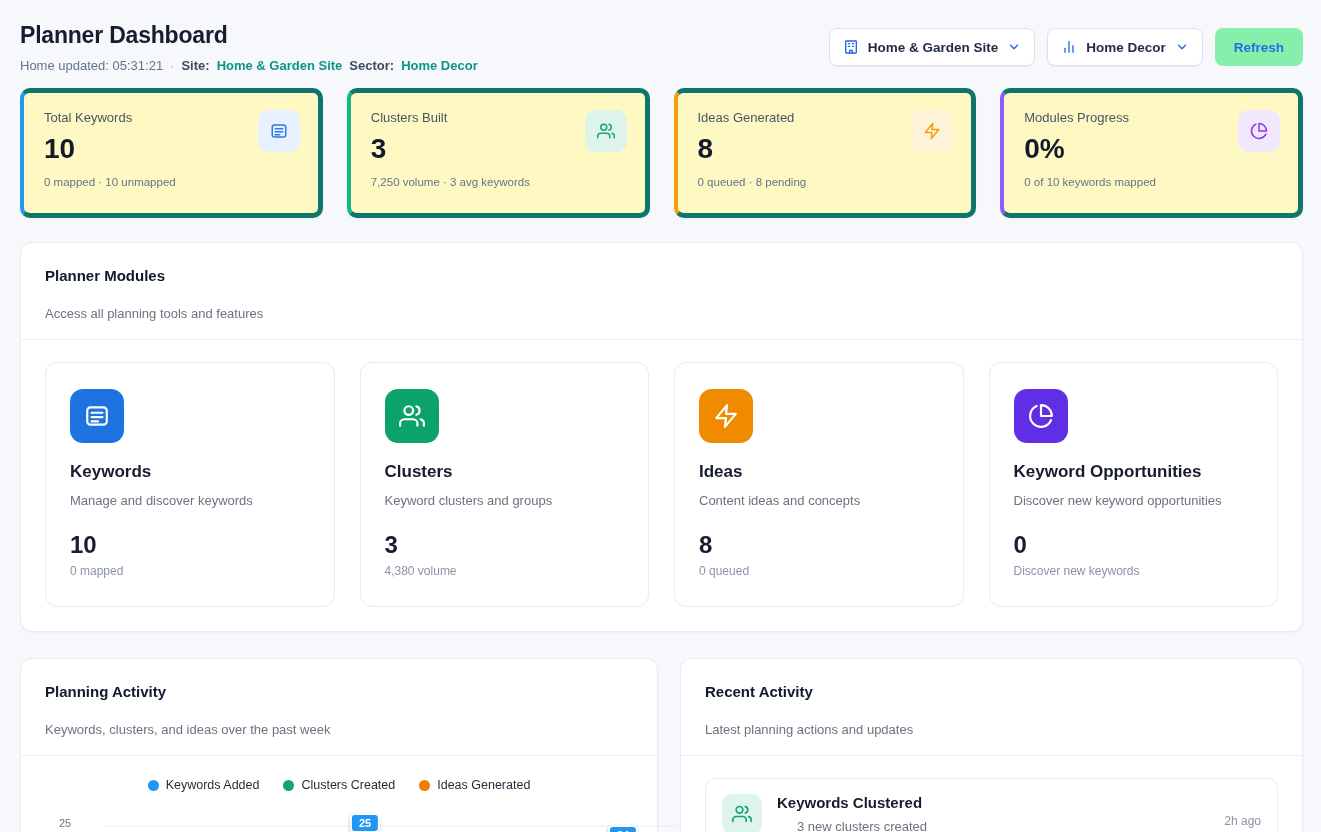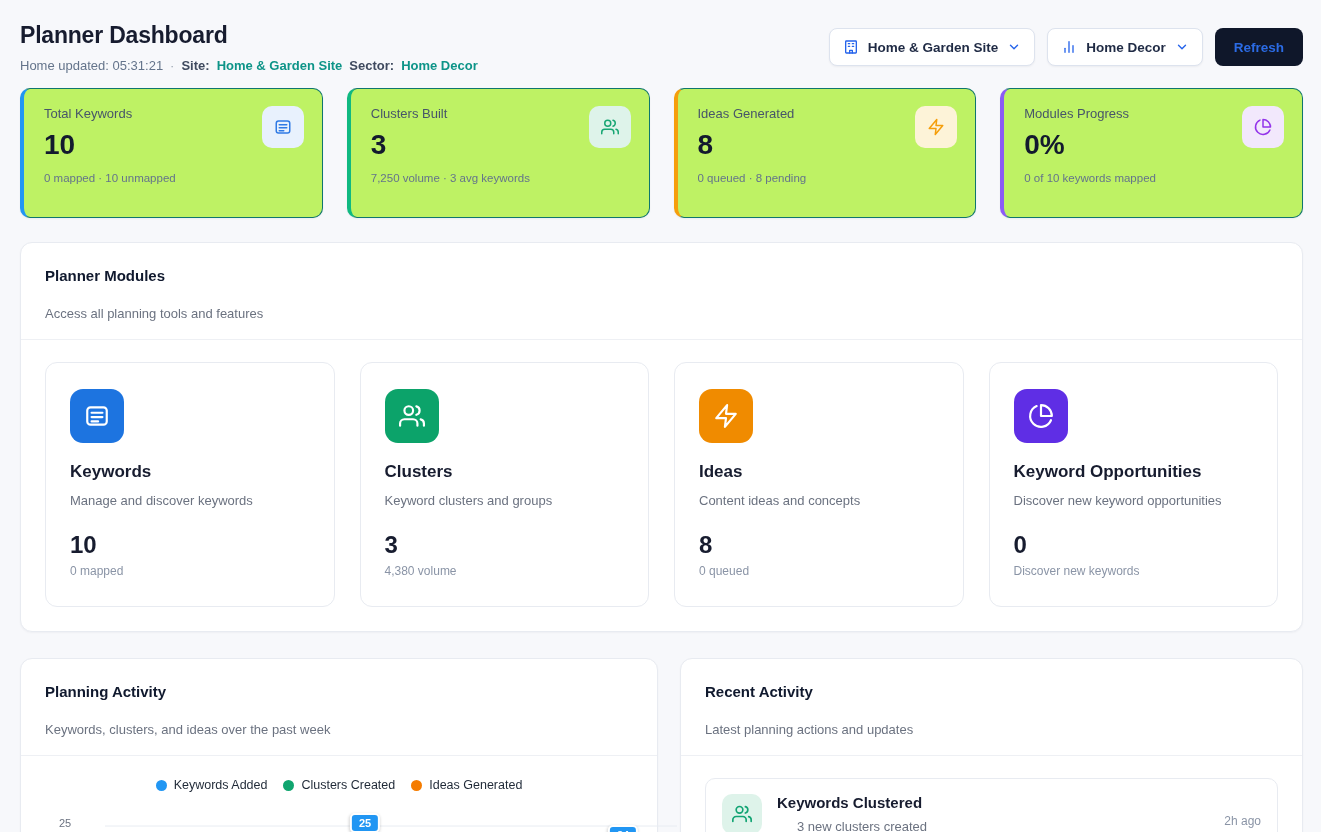--- a/index.html
+++ b/index.html
@@ -20,36 +20,36 @@
   .dot-sep { color:#9aa4b2; }
 
   .topbar-right { display:flex; gap:12px; align-items:center; margin-top:6px; }
   .select-btn {
     display:inline-flex; align-items:center; gap:9px; background:#fff;
     border:1px solid #dde3ee; border-radius:8px; height:38px; padding:0 13px;
     font-family:inherit; font-size:13.5px; font-weight:700; color:#1f2a44;
     box-shadow:0 1px 2px rgba(16,24,40,.05); cursor:pointer;
   }
   .refresh-btn {
-    background:#0f172a; color:#2b6be4; border:none; border-radius:8px; height:38px;
+    background:#86efac; color:#2b6be4; border:none; border-radius:8px; height:38px;
     padding:4px 19px; font-family:inherit; font-size:13.5px; font-weight:700; cursor:pointer;
   }
   .ic { display:block; }
   .ic14 { width:14px; height:14px; }
   .ic16 { width:16px; height:16px; }
   .ic18 { width:18px; height:18px; }
   .ic20 { width:20px; height:20px; }
   .ic26 { width:26px; height:26px; }
   .c-blue { color:#2563eb; }
   .c-green { color:#12a473; }
 
   
   .stats-row { display:grid; grid-template-columns:repeat(4,1fr); gap:24px; margin-top:15px; }
   .stat-card {
-    background:#bef264; border:1px solid #0f766e; border-radius:10px;
+    background:#fef9c3; border:5px solid #0f766e; border-radius:10px;
     padding:17px 18px 15px 20px; min-height:130px;
     display:flex; justify-content:space-between;
     box-shadow:0 1px 2px rgba(16,24,40,.05);
   }
   .accent-blue   { border-left:4px solid #2196f3; }
   .accent-green  { border-left:4px solid #10b981; }
   .accent-orange { border-left:4px solid #f59e0b; }
   .accent-purple { border-left:4px solid #8b5cf6; }
   .stat-label { font-size:13px; color:#475569; font-weight:500; }
   .stat-value { font-size:28px; font-weight:800; color:#131a2e; margin-top:8px; }
@@ -80,21 +80,21 @@
   .mi-purple { background:#5f2ee5; }
   .module-title { font-size:17px; font-weight:800; color:#171c2f; margin-top:19px; }
   .module-desc { font-size:13px; color:#6b7280; margin-top:11px; }
   .module-value { font-size:24px; font-weight:800; color:#171c2f; margin-top:23px; }
   .module-detail { font-size:12px; color:#8a94a6; margin-top:5px; }
 
   
   .bottom-row { display:grid; grid-template-columns:638px 1fr; gap:22px; margin-top:26px; }
   .bottom-row .panel { margin-top:0; }
 
-  .legend { display:flex; justify-content:center; gap:16px; margin-top:6px; }
+  .legend { display:flex; justify-content:center; gap:24px; margin-top:6px; }
   .legend-item { display:flex; align-items:center; gap:7px; font-size:12.5px; color:#1f2937; }
   .dot { width:11px; height:11px; border-radius:50%; }
   .dot-blue { background:#2196f3; }
   .dot-green { background:#10a56f; }
   .dot-orange { background:#f57c00; }
 
   .chart-area { position:relative; height:90px; margin-top:14px; }
   .y-tick { position:absolute; left:14px; top:11px; font-size:11px; color:#6b7280; }
   .chart-svg { position:absolute; left:36px; top:0; }
   .pt-badge {

